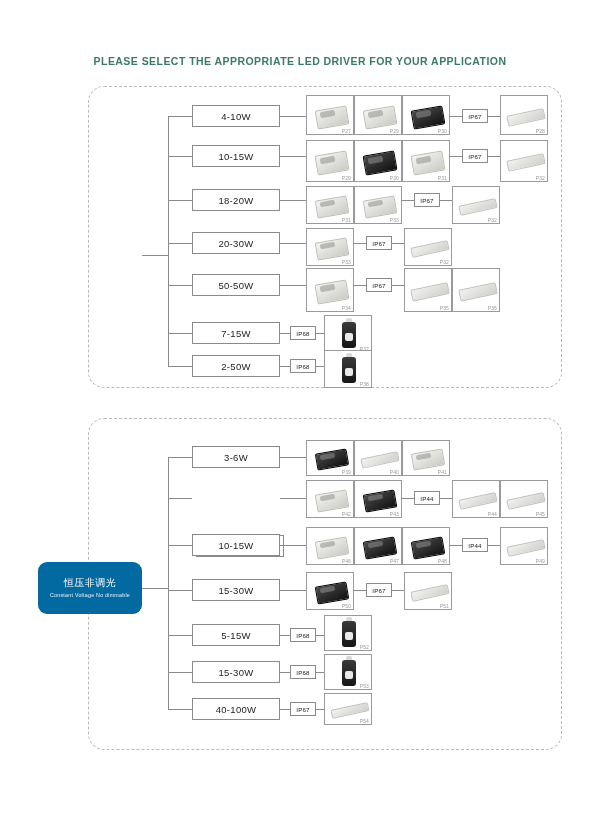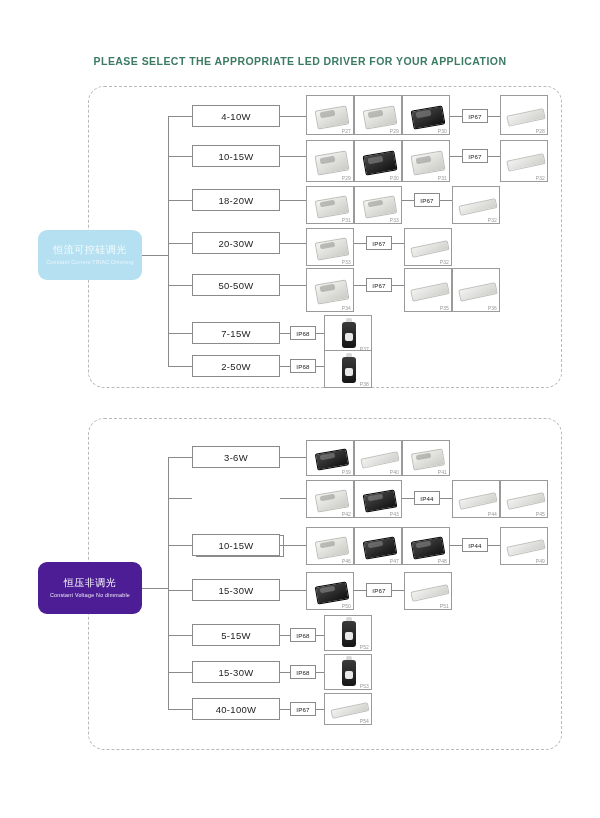--- a/index.html
+++ b/index.html
@@ -36,21 +36,21 @@
     display:flex;flex-direction:column;
     align-items:center;justify-content:center;
     text-align:center;color:#ffffff;
     box-sizing:border-box;padding:4px 6px;
   }
   .cat .cn{font-size:10px;line-height:1.25;letter-spacing:.5px;}
   .cat .en{font-size:5.3px;line-height:1.3;letter-spacing:.25px;margin-top:2px;opacity:.92;}
   #cat-1{left:38px;top:230px;width:104px;height:50px;background:#b5e0f2;}
   #cat-1 .cn{color:#ffffff;opacity:.85;}
   #cat-1 .en{color:#ffffff;opacity:.7;}
-  #cat-2{left:38px;top:562px;width:104px;height:52px;background:#4c1d95;}
+  #cat-2{left:38px;top:562px;width:104px;height:52px;background:#0369a1;}
 
   
   .ln{position:absolute;background:#8a8a8a;}
   .ln.h{height:1px;}
   .ln.v{width:1px;}
 
   
   .watt{
     position:absolute;
     border:1px solid #8a8a8a;
@@ -103,24 +103,20 @@
 </head>
 <body>
 
 <div class="page">
 
   <div class="header">PLEASE SELECT THE APPROPRIATE LED DRIVER FOR YOUR APPLICATION</div>
 
   <div class="panel" id="panel-1"></div>
   <div class="panel" id="panel-2"></div>
 
-  <div class="cat" id="cat-1">
-    <div class="cn">恒流可控硅调光</div>
-    <div class="en">Constant Current TRIAC Dimming</div>
-  </div>
 
   <div class="cat" id="cat-2">
     <div class="cn">恒压非调光</div>
     <div class="en">Constant Voltage No dimmable</div>
   </div>
 
   <div id="dynamic-layer">
       <div class="ln v" style="left: 168px; top: 116px; height: 250px;"></div>
       <div class="ln h" style="left: 142px; top: 255px; width: 26px;"></div>
       <div class="ln h" style="left: 168px; top: 116px; width: 24px;"></div>

